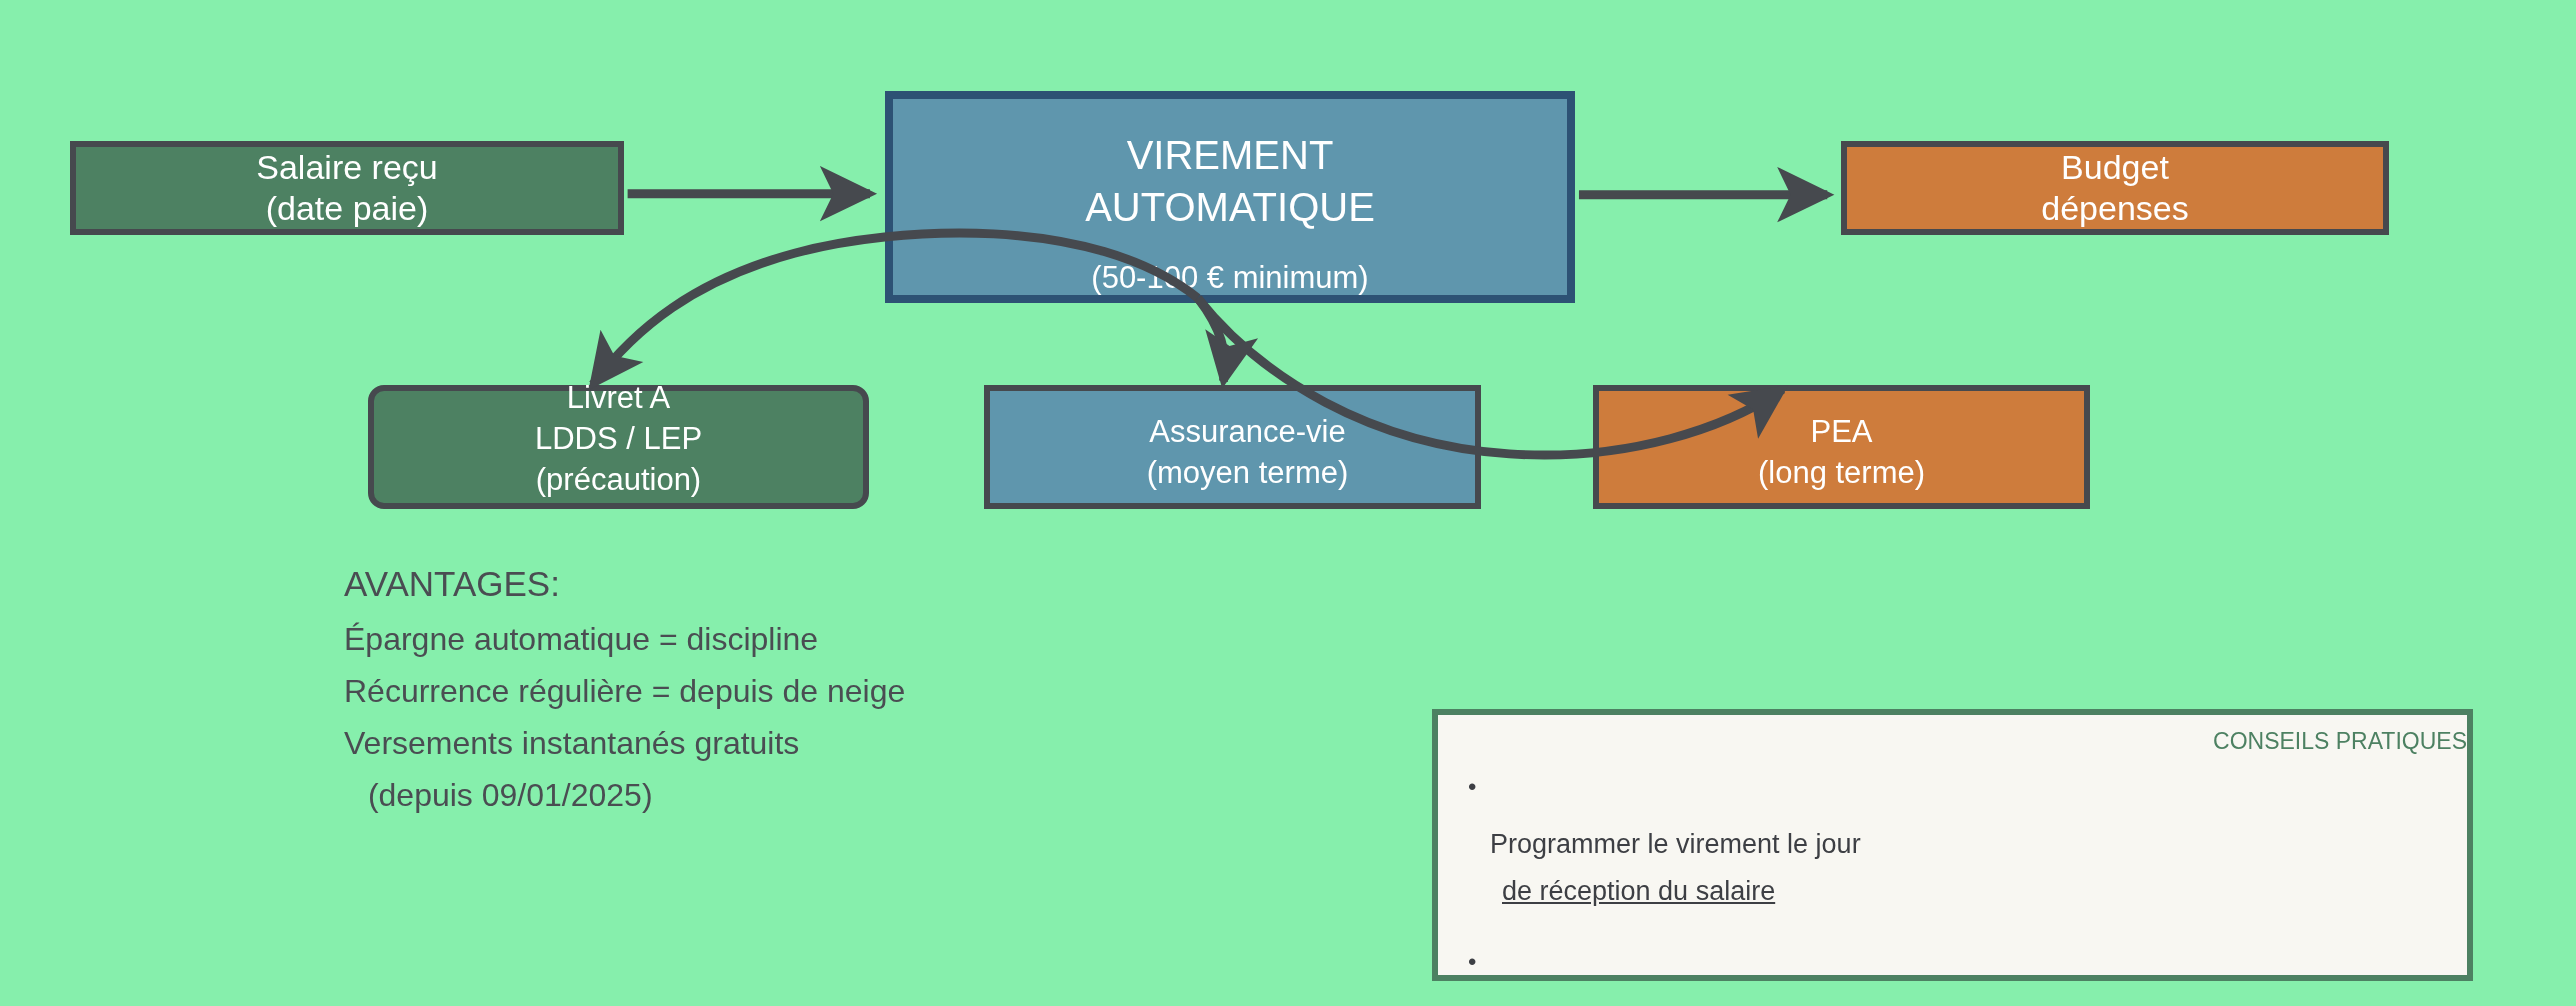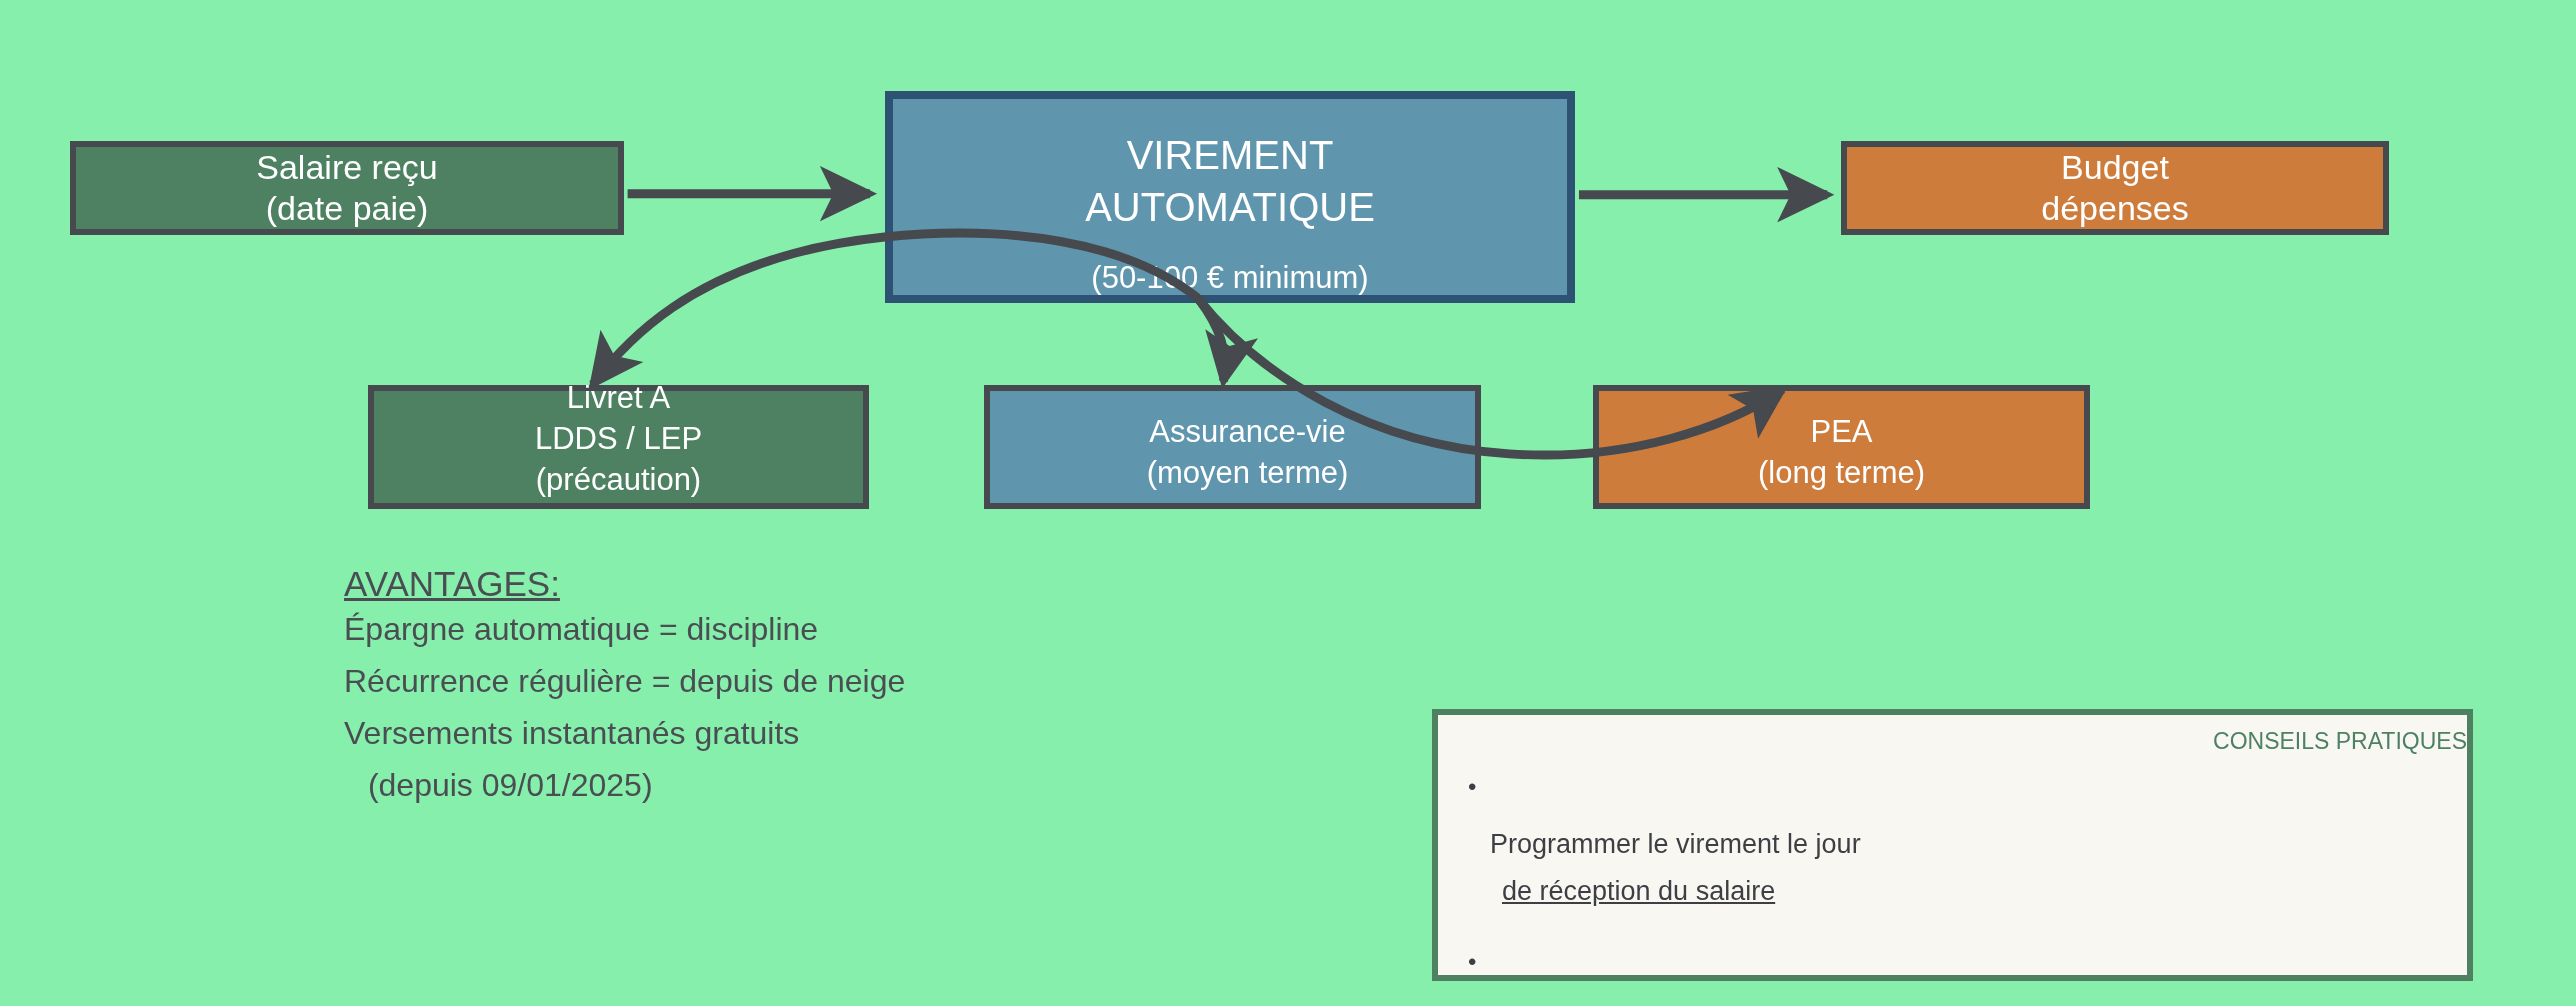--- a/index.html
+++ b/index.html
@@ -63,42 +63,41 @@
   .outbox .otext{
     position:absolute;
     left:0; right:0;
     text-align:center;
     color:#ffffff;
     font-size:31px;
     line-height:1.33;
     white-space:pre-line;
     pointer-events:none;
   }
-  #box-livret{ left:368px;  top:385px; width:501px; height:124px; }
+  #box-livret{ left:368px;  top:385px; width:501px; height:124px;border-radius:16px; }
   #box-livret .otext{ top:-14px; }
   #box-assurance{ left:984px;  top:385px; width:497px; height:124px; }
   #box-assurance .otext{ top:20px;margin-left:30px; }
   #box-pea{ left:1593px; top:385px; width:497px; height:124px; }
   #box-pea .otext{ top:20px; }
 
   
   #wires{position:absolute;left:0;top:0;width:2576px;height:1007px;z-index:5;}
 
   
   #avantages{
     position:absolute;
     left:344px; top:566px;
     color:#4a4d52;
     z-index:4;
   }
   #avantages .adv-title{
     font-size:35px;
     line-height:1.0;
-    margin-bottom:12px;
-    text-decoration:underline;
+    margin-bottom:22px;
   }
   #avantages .adv-line{
     font-size:32px;
     line-height:1.0;
     margin-bottom:20px;
     white-space:pre;
   }
   #avantages .adv-line.indent{ padding-left:15px; }
 
   

